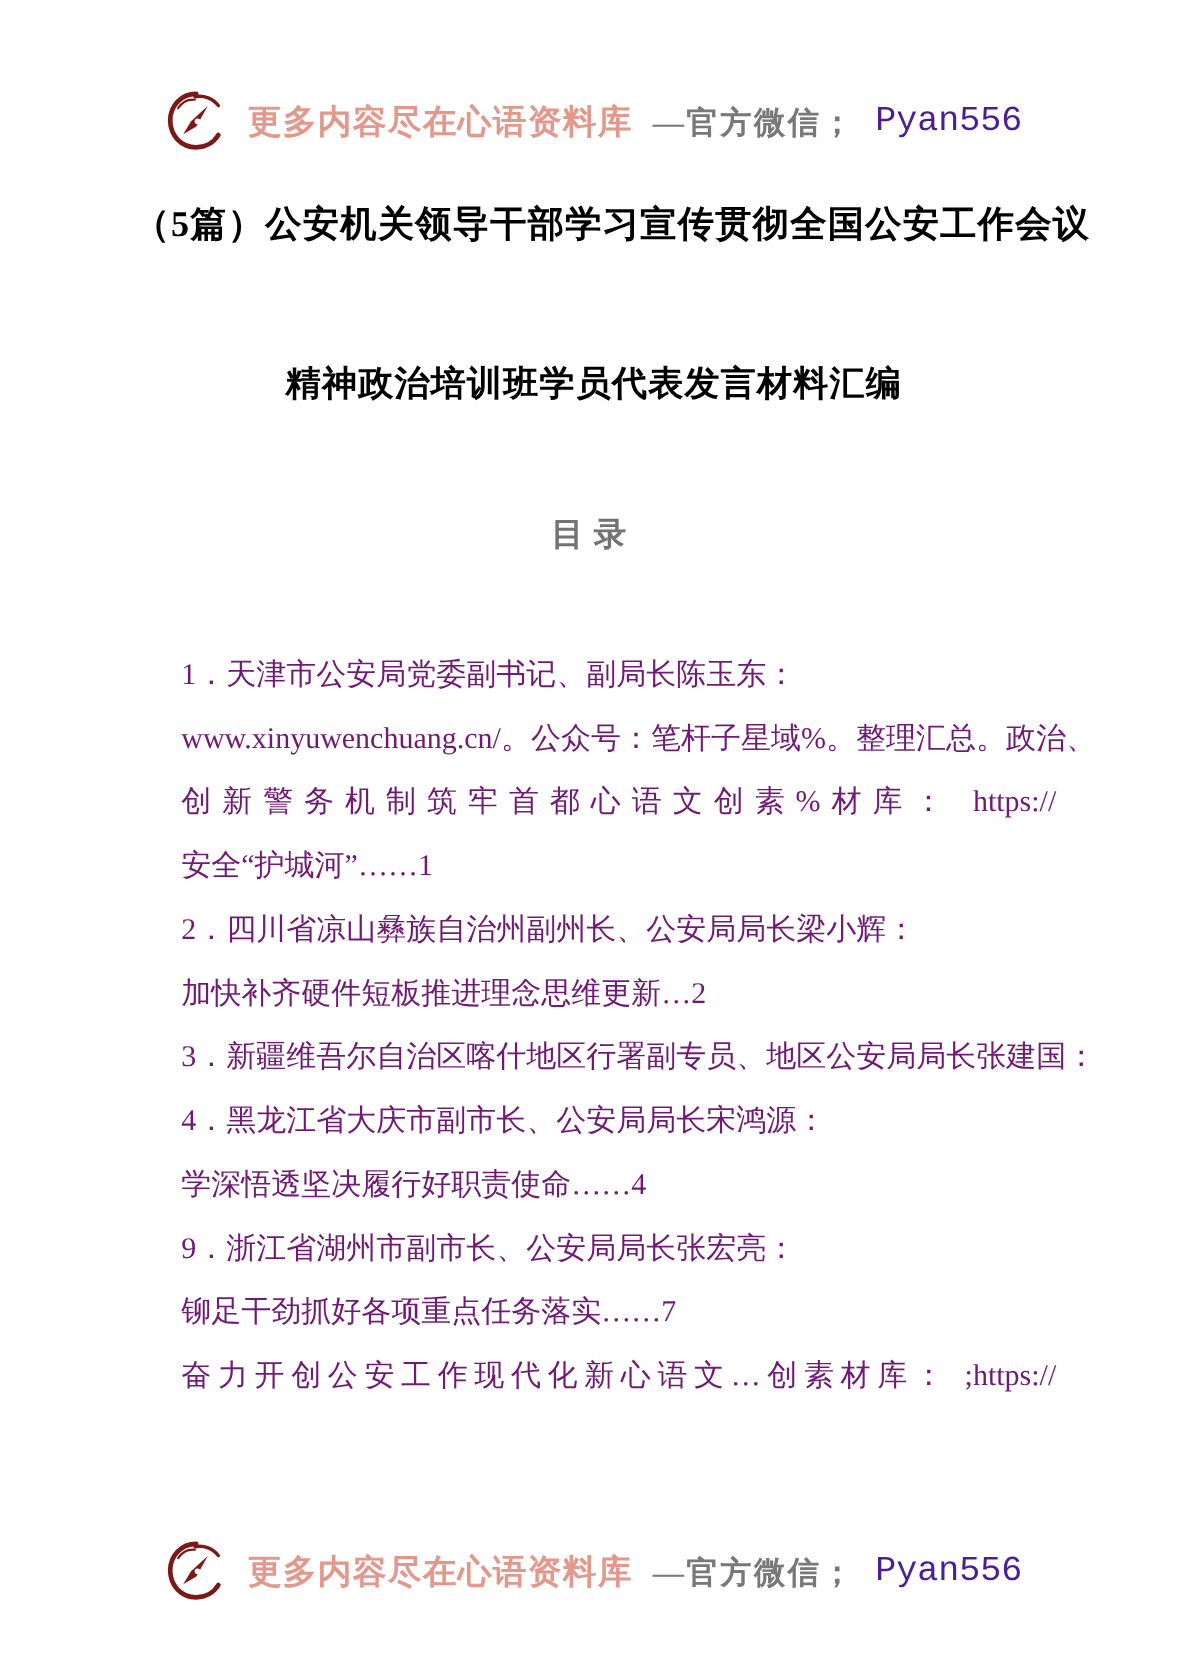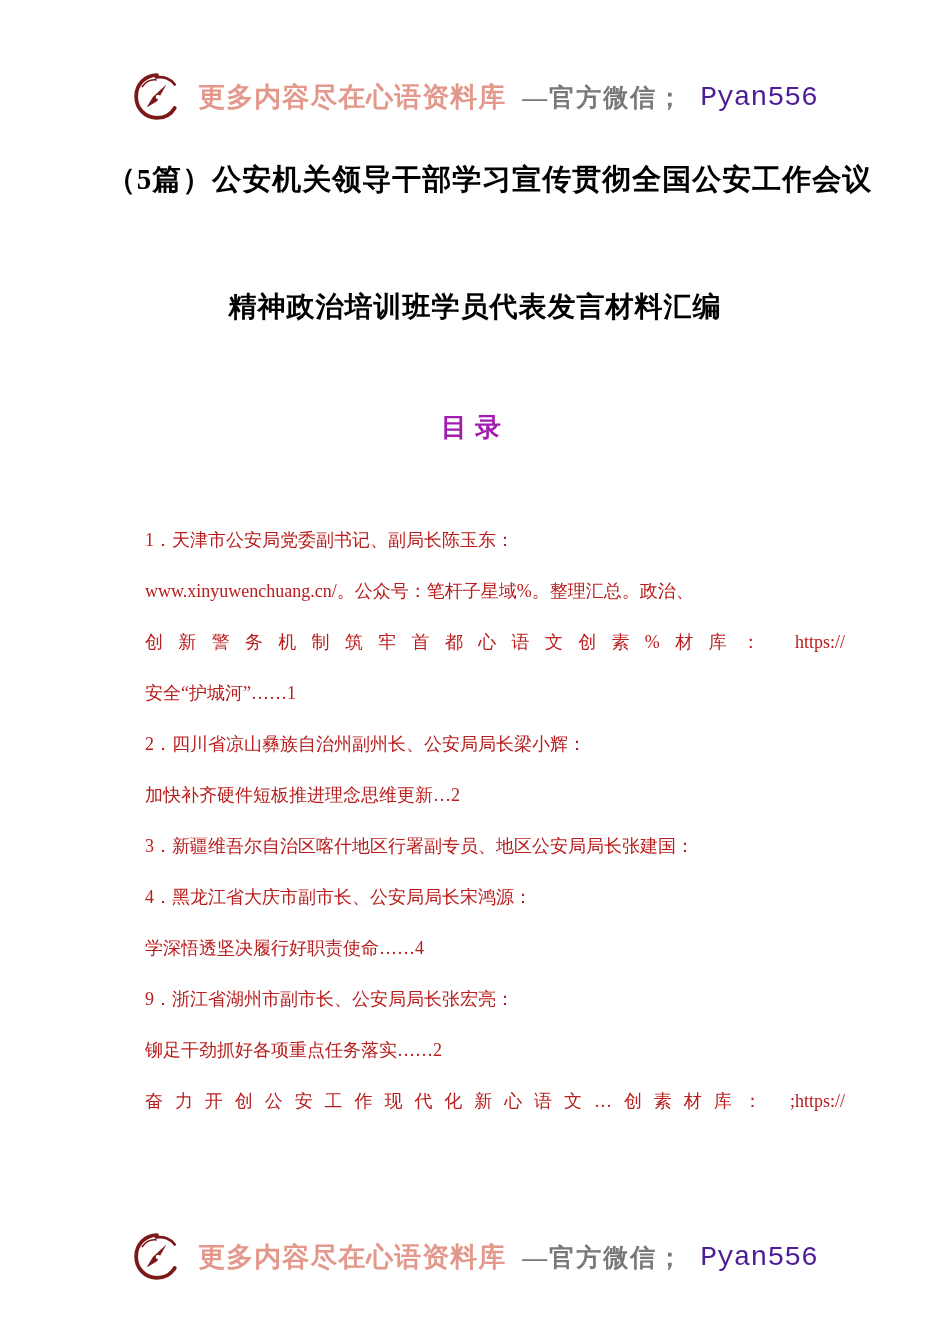--- a/index.html
+++ b/index.html
@@ -35,28 +35,28 @@
 
   
   .doc-title {
     text-align: center; font-weight: bold; color: #000;
     font-size: 29px; letter-spacing: 1px;
   }
   .title-1 { margin-top: 38px; padding-left: 29px; }
   .title-2 { margin-top: 88px; font-size: 28px; }
   .toc-heading {
     margin-top: 84px; text-align: center;
-    font-weight: bold; font-size: 26px; letter-spacing: 8px; color: #a21caf;
+    font-weight: bold; font-size: 26px; letter-spacing: 8px; color: #737373;
   }
 
   
   .toc { margin: 70px 105px 0 145px; width: 700px; }
   .toc-line {
-    font-size: 18px; line-height: 51px; height: 51px;
-    white-space: nowrap; color: #b91c1c;
+    font-size: 24px; line-height: 51px; height: 51px;
+    white-space: nowrap; color: #701a75;
   }
   .toc-line.stretch {
     white-space: normal;
     text-align: justify;
     text-align-last: justify;
   }
 </style>
 </head>
 <body>
 
@@ -84,21 +84,21 @@
     <div class="toc-line">1．天津市公安局党委副书记、副局长陈玉东：</div>
     <div class="toc-line">www.xinyuwenchuang.cn/。公众号：笔杆子星域%。整理汇总。政治、</div>
     <div class="toc-line stretch">创新警务机制筑牢首都心语文创素%材库： https://</div>
     <div class="toc-line">安全“护城河”……1</div>
     <div class="toc-line">2．四川省凉山彝族自治州副州长、公安局局长梁小辉：</div>
     <div class="toc-line">加快补齐硬件短板推进理念思维更新…2</div>
     <div class="toc-line">3．新疆维吾尔自治区喀什地区行署副专员、地区公安局局长张建国：</div>
     <div class="toc-line">4．黑龙江省大庆市副市长、公安局局长宋鸿源：</div>
     <div class="toc-line">学深悟透坚决履行好职责使命……4</div>
     <div class="toc-line">9．浙江省湖州市副市长、公安局局长张宏亮：</div>
-    <div class="toc-line">铆足干劲抓好各项重点任务落实……2</div>
+    <div class="toc-line">铆足干劲抓好各项重点任务落实……7</div>
     <div class="toc-line stretch">奋力开创公安工作现代化新心语文…创素材库： ;https://</div>
   </div>
 
   <div class="watermark footer">
     <svg class="logo" viewBox="0 0 48 48">
       <path d="M24 3 C12.5 3 4 12 4 23.5 C4 35 12.5 44 24 44 C31 44 37.5 40.5 41 34.5" stroke="#7d1818" stroke-width="3.6" fill="none" stroke-linecap="round"></path>
       <path d="M41 12 C37 6.5 30 3.8 23 5.2" stroke="#7d1818" stroke-width="2.6" fill="none" stroke-linecap="round"></path>
       <path d="M33 12 L24 28 L14 34 L20 24 Z" fill="#7d1818"></path>
       <circle cx="25" cy="24" r="2.2" fill="#ffffff"></circle>
       <path d="M10 14 C13 9.5 18 7 23 7.5" stroke="#7d1818" stroke-width="1.6" fill="none" stroke-linecap="round"></path>

